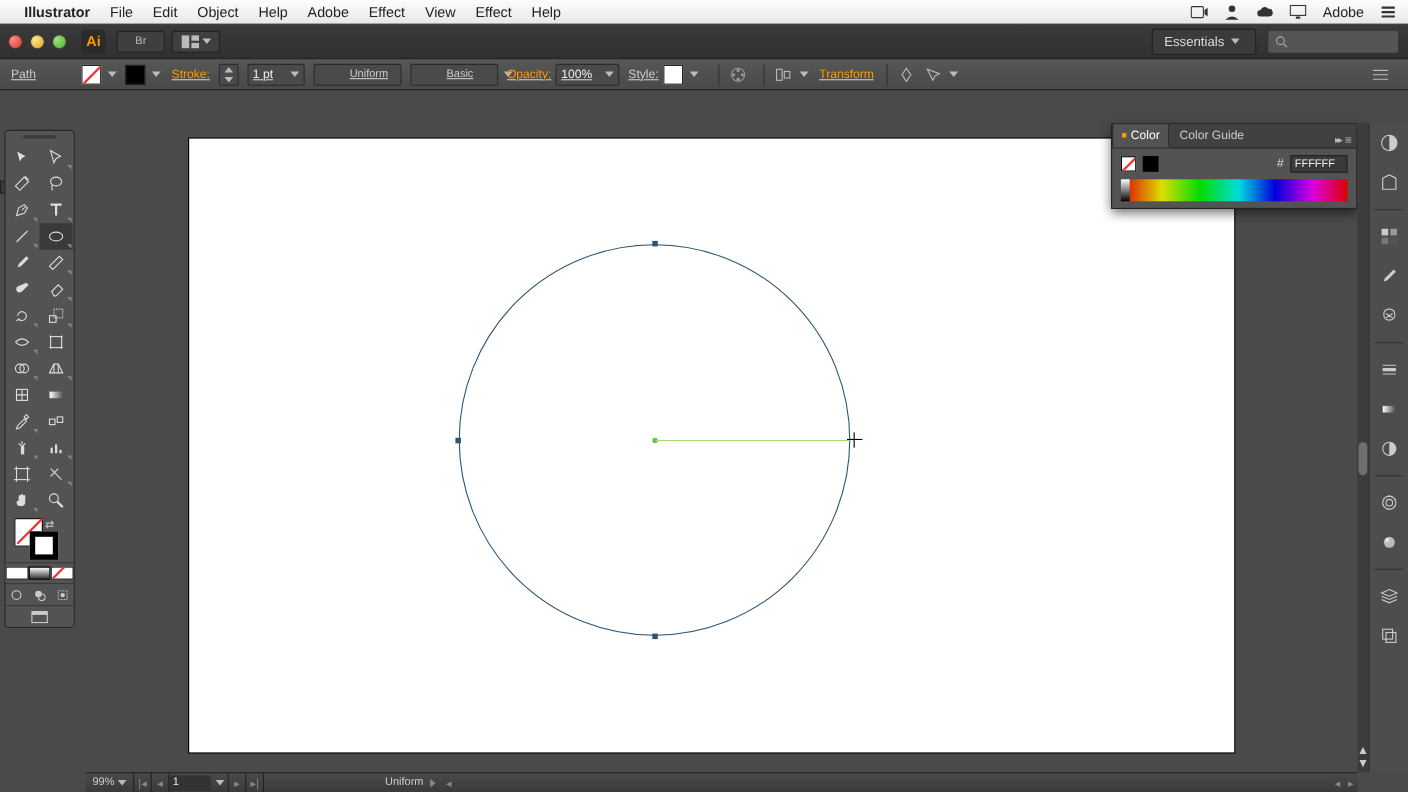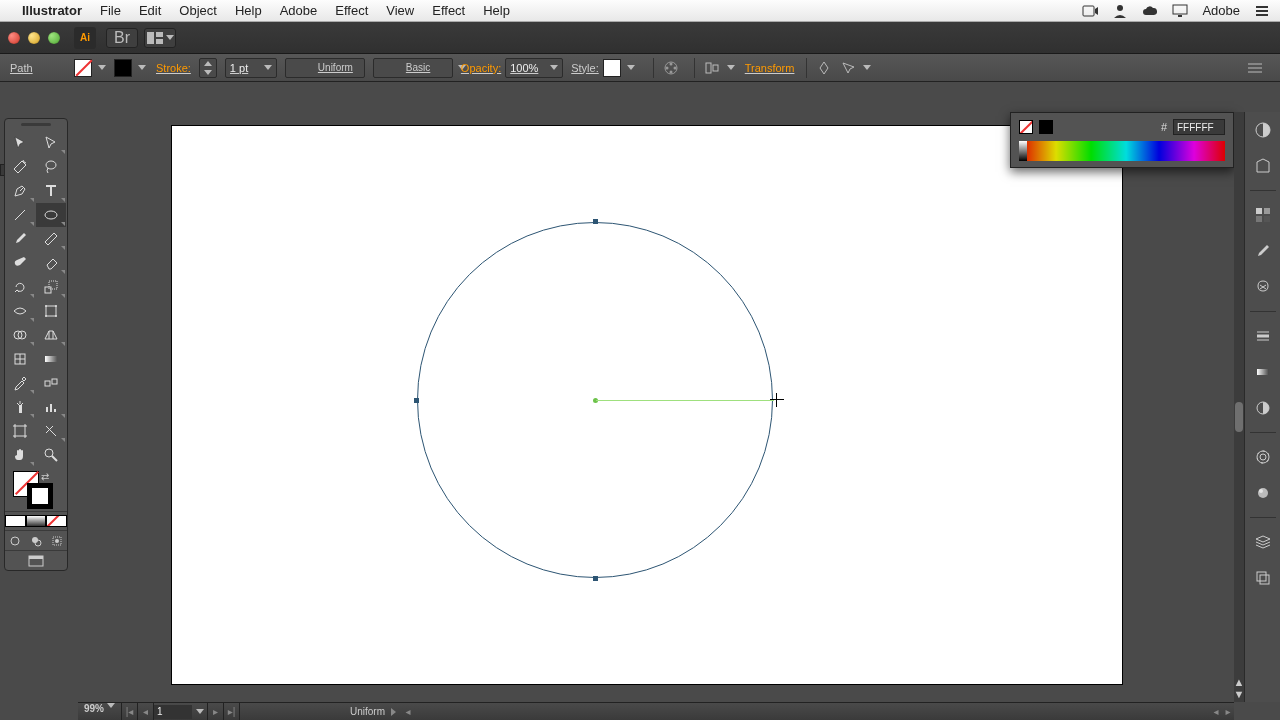--- a/index.html
+++ b/index.html
@@ -14,22 +14,22 @@
 .mac-menubar .right svg,.mac-menubar .right span { display:inline-block; vertical-align:middle;}
 .mac-status-icon { width:16px; height:16px; }
 
 
 .app-bar { height:32px; background:linear-gradient(#3a3a3a,#303030); display:flex; align-items:center; padding:0 8px; border-bottom:1px solid #1a1a1a;}
 .traffic { display:flex; gap:8px; margin-right:14px;}
 .traffic div { width:12px; height:12px; border-radius:50%; box-shadow:inset 0 0 1px rgba(0,0,0,.5);}
 .tr-close{background:radial-gradient(circle at 30% 30%,#ff8b82,#d0392a);} 
 .tr-min{background:radial-gradient(circle at 30% 30%,#ffe48b,#d6a323);} 
 .tr-max{background:radial-gradient(circle at 30% 30%,#9ee57f,#51a934);} 
-.ai-logo{width:22px;height:22px;background:#2b2b2b;color:#ff9a00;font-weight:bold;display:flex;align-items:center;justify-content:center;font-size:10px;border-radius:3px;margin-right:10px;}
-.app-bar-btn{width:32px;height:20px;border:1px solid #232323;background:#3f3f3f;border-radius:3px;display:flex;align-items:center;justify-content:center;margin-right:6px;color:#bbb;font-size:16px;}
+.ai-logo{width:22px;height:22px;background:#2b2b2b;color:#ff9a00;font-weight:bold;display:flex;align-items:center;justify-content:center;font-size:13px;border-radius:3px;margin-right:10px;}
+.app-bar-btn{width:44px;height:20px;border:1px solid #232323;background:#3f3f3f;border-radius:3px;display:flex;align-items:center;justify-content:center;margin-right:6px;color:#bbb;font-size:10px;}
 .workspace{margin-left:auto;display:flex;align-items:center;gap:10px;}
 .workspace-tab{background:#3b3b3b;border:1px solid #222;padding:4px 14px 4px 10px;border-radius:3px;color:#ddd;font-size:12px;display:flex;align-items:center;gap:6px;}
 .chev{width:0;height:0;border-left:4px solid transparent;border-right:4px solid transparent;border-top:5px solid #bbb;}
 .search-box{width:120px;height:22px;background:#555;border:1px solid #333;border-radius:3px;display:flex;align-items:center;padding:0 6px;color:#888;}
 .search-box svg{margin-right:4px;}
 
 
 .control-bar{height:28px;background:linear-gradient(#575757,#494949);border-bottom:1px solid #222;display:flex;align-items:center;padding:0 10px;font-size:11px;color:#ccc;text-decoration:underline;}
 .ctl-label{margin-right:4px;color:#ccc;}
 .ctl-label.link{color:#ff9a00;cursor:pointer;}
@@ -105,21 +105,21 @@
 .hex-row .hash{margin-left:auto;color:#ddd;}
 .hex-input{width:52px;height:16px;background:#3a3a3a;border:1px solid #222;color:#eee;font-size:10px;padding:0 3px;outline:none;}
 .spectrum{height:20px;background:linear-gradient(to right,#d00,#dd0 18%,#0d0 35%,#0dd 52%,#00d 68%,#d0d 85%,#d00);position:relative;}
 .spectrum::before{content:"";position:absolute;left:0;top:0;bottom:0;width:8px;background:linear-gradient(#fff,#000);}
 
 
 .scroll-v{position:absolute;right:36px;top:30px;bottom:18px;width:10px;background:#3c3c3c;}
 .scroll-v .thumb{position:absolute;left:1px;width:8px;background:#6f6f6f;border-radius:4px;top:290px;height:30px;}
 .scroll-v .arr{position:absolute;left:0;width:10px;height:12px;display:flex;align-items:center;justify-content:center;}
 .scroll-h{position:absolute;left:78px;right:46px;bottom:0;height:18px;background:linear-gradient(#4a4a4a,#3a3a3a);border-top:1px solid #222;display:flex;align-items:center;font-size:10px;color:#ccc;}
-.scroll-h .zoom{padding:0 6px;border-right:1px solid #222;height:100%;display:flex;align-items:flex-start;gap:3px;font-weight:bold;}
+.scroll-h .zoom{padding:0 6px;border-right:1px solid #222;height:100%;display:flex;align-items:center;gap:3px;}
 .scroll-h .pagectl{display:flex;align-items:center;height:100%;}
 .scroll-h .pbtn{width:16px;height:100%;border-right:1px solid #222;display:flex;align-items:center;justify-content:center;color:#888;}
 .scroll-h .page-input{width:38px;background:#333;border:none;color:#eee;font-size:10px;height:14px;padding:0 3px;outline:none;}
 .scroll-h .status-tool{margin-left:110px;}
 .scroll-h .tri{width:0;height:0;border-top:4px solid transparent;border-bottom:4px solid transparent;border-left:5px solid #888;margin-left:6px;}
 .scroll-h .hs-track{flex:1;margin-left:20px;position:relative;height:100%;}
 .hs-arr{width:12px;color:#888;display:flex;align-items:center;justify-content:center;}
 .dbl-arr{font-size:9px;color:#bbb;letter-spacing:-2px;}
 </style>
 </head>
@@ -169,20 +169,32 @@
   <div class="ai-logo">Ai</div>
   <div class="app-bar-btn">Br</div>
   <div class="app-bar-btn">
     <svg viewBox="0 0 16 12" width="16" height="12">
         <rect x="0" y="0" width="7" height="12" fill="#bbb"></rect>
         <rect x="9" y="0" width="7" height="5" fill="#bbb"></rect>
         <rect x="9" y="7" width="7" height="5" fill="#bbb"></rect>
       </svg>
     <span class="chev" style="margin-left:3px"></span>
   </div>
+  <div class="workspace">
+    <div class="workspace-tab">
+      <span>Essentials</span>
+      <span class="chev"></span>
+    </div>
+    <div class="search-box">
+      <svg width="12" height="12" viewBox="0 0 12 12">
+          <circle cx="5" cy="5" r="3.5" fill="none" stroke="#aaa"></circle>
+          <line x1="8" y1="8" x2="11" y2="11" stroke="#aaa"></line>
+        </svg>
+    </div>
+  </div>
 </div>
 
 <div class="control-bar">
   <span class="ctl-label" style="width:60px">Path</span>
   <div class="swatch nofill"></div>
   <span class="chev" style="margin-right:8px"></span>
   <div class="swatch black"></div>
   <span class="chev" style="margin-right:10px"></span>
   <span class="ctl-label link">Stroke:</span>
   <div class="dd" style="margin-left:4px">
@@ -496,20 +508,28 @@
       <div class="anchor" style="left:421px;top:93px"></div>
       <div class="anchor" style="left:421px;top:450px"></div>
       <div class="anchor" style="left:242px;top:272px"></div>
       <div class="center-dot" style="left:421px;top:272px"></div>
       <div class="smartguide" style="left:424px;top:274px;width:178px"></div>
       <div class="crosshair" style="left:598px;top:267px"></div>
     </div>
   </div>
 
   <div class="color-panel">
+    <div class="panel-tabs">
+      <div class="ptab active"><span class="cd"></span><span>Color</span></div>
+      <div class="ptab"><span>Color Guide</span></div>
+      <div class="panel-ctl">
+        <span class="dbl-arr">▸▸</span>
+        <span style="font-size:11px;color:#bbb">≡</span>
+      </div>
+    </div>
     <div class="panel-body">
       <div class="hex-row">
         <div class="mini-sw nofill-sw"></div>
         <div class="mini-sw" style="background:#000"></div>
         <span class="hash">#</span>
         <input class="hex-input" value="FFFFFF" style="">
       </div>
       <div class="spectrum"></div>
     </div>
   </div>

